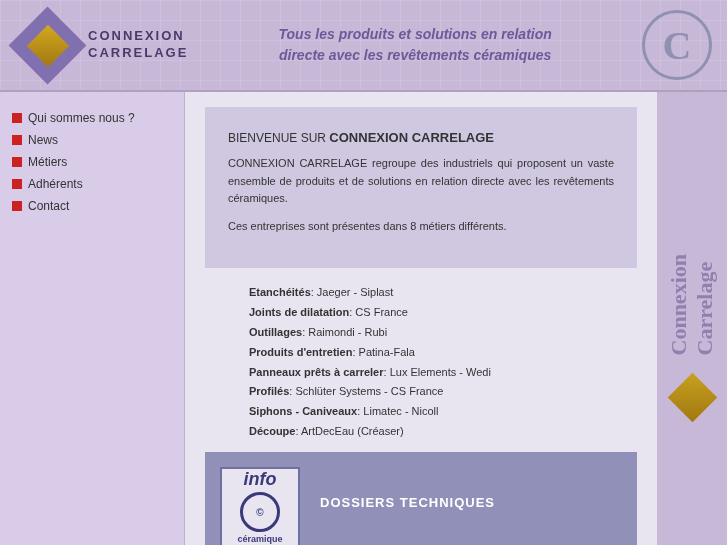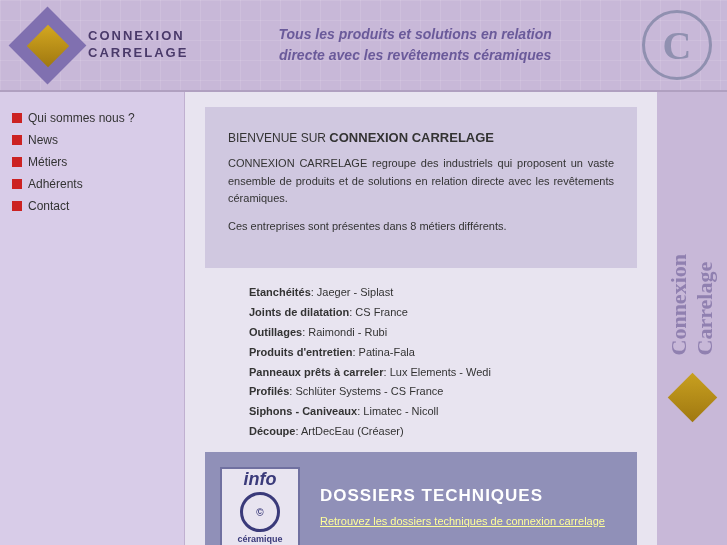--- a/index.html
+++ b/index.html
@@ -133,21 +133,21 @@
       font-weight: bold;
       text-align: center;
       padding: 5px;
       border: 2px solid #7070a0;
     }
     .info-text-area {
       color: white;
     }
     .info-title {
       font-weight: bold;
-      font-size: 17px;
+      font-size: 13px;
       margin-bottom: 8px;
       color: white;
       letter-spacing: 1px;
     }
     .info-link {
       color: #ffff99;
       text-decoration: underline;
       font-size: 11px;
       cursor: pointer;
     }
@@ -319,21 +319,20 @@
           <div style="text-align:center;">
             <div style="font-size:18px; font-weight:bold; color:#3a3a7a; font-style:italic;">info</div>
             <div style="width:40px; height:40px; border:3px solid #3a3a7a; border-radius:50%; display:flex; align-items:center; justify-content:center; margin:2px auto;">
               <span style="font-size:10px; font-weight:bold; color:#3a3a7a;">©</span>
             </div>
             <div style="font-size:9px; color:#3a3a7a;">céramique</div>
           </div>
         </div>
         <div class="info-text-area">
           <div class="info-title">DOSSIERS TECHNIQUES</div>
-          <a class="info-link">Retrouvez les dossiers techniques de connexion carrelage</a>
         </div>
       </div>
     </div>
 
     <div class="right-sidebar">
       <div class="right-text">
         <span>Connexion</span><br>
         <span>Carrelage</span>
       </div>
       <div style="width:35px; height:35px; background:linear-gradient(135deg, #c8a020, #a07810); transform:rotate(45deg); margin-top:10px;"></div>

